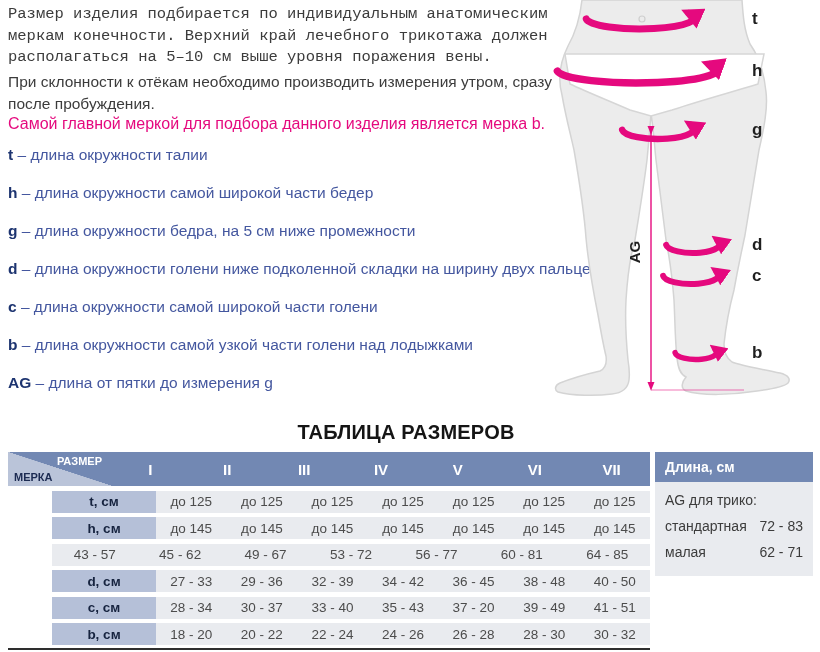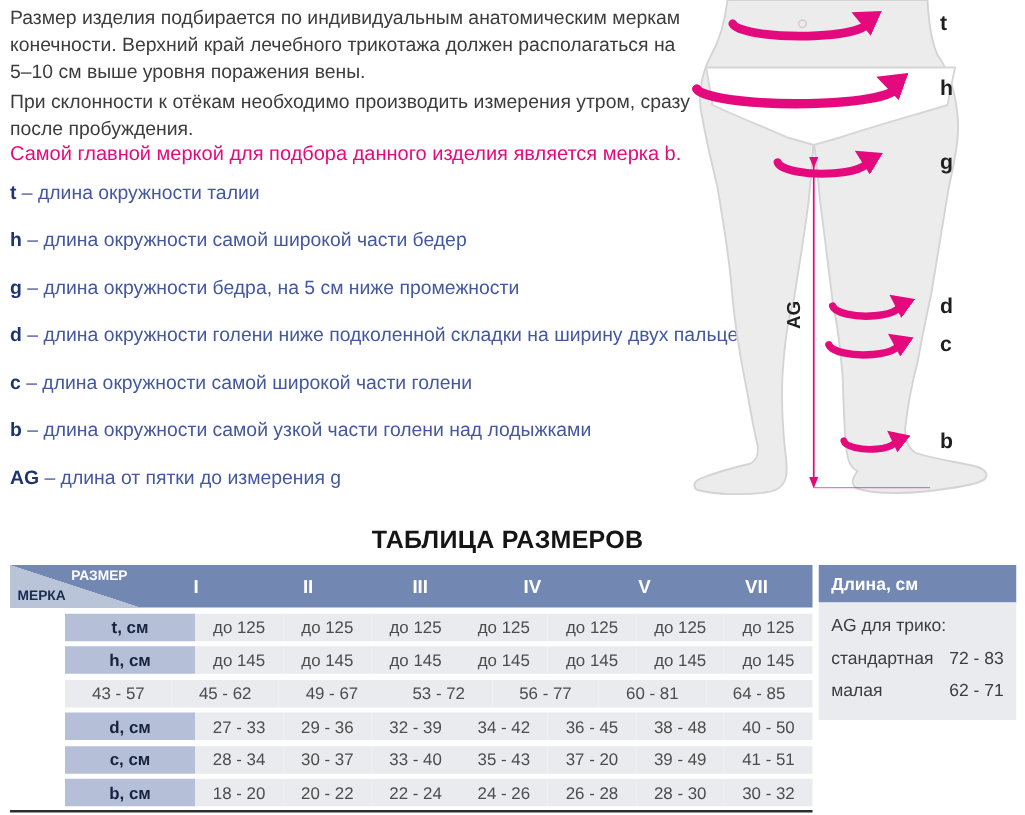--- a/index.html
+++ b/index.html
@@ -12,21 +12,21 @@
     --list-blue:#44579f;
     --body-text:#3c3c3c;
   }
   *{margin:0;padding:0;box-sizing:border-box;}
   html,body{background:#fff;}
   body{font-family:"Liberation Sans",sans-serif;}
   .page{position:relative;width:820px;height:652px;background:#fff;overflow:hidden;}
 
   
   .intro-p{position:absolute;left:8px;width:545px;font-size:15.5px;line-height:21.5px;color:var(--body-text);}
-  .p1{top:4px;}
+  .p1{top:4px;font-family:Liberation Mono, monospace;}
   .p2{top:71px;}
   .highlight{position:absolute;left:8px;top:115px;width:640px;font-size:16px;color:var(--accent);}
 
   
   .m-list{position:absolute;left:8px;top:146px;width:660px;}
   .m-item{height:38px;font-size:15.5px;color:var(--list-blue);white-space:nowrap;}
   .m-key{font-weight:bold;color:var(--navy);}
   .m-sep{color:var(--list-blue);}
 
   
@@ -164,20 +164,21 @@
       <div class="st-corner">
         <span class="c-top">РАЗМЕР</span>
         <span class="c-bottom">МЕРКА</span>
       </div>
 
     <div class="st-col">I</div>
         <div class="st-col">II</div>
         <div class="st-col">III</div>
         <div class="st-col">IV</div>
         <div class="st-col">V</div>
+        <div class="st-col">VI</div>
         <div class="st-col">VII</div>
       </div>
     <div id="st-body">
         <div class="st-row">
           <div class="st-label">t, см</div>
           <div class="st-cell">до 125</div>
           <div class="st-cell">до 125</div>
           <div class="st-cell">до 125</div>
           <div class="st-cell">до 125</div>
           <div class="st-cell">до 125</div>

